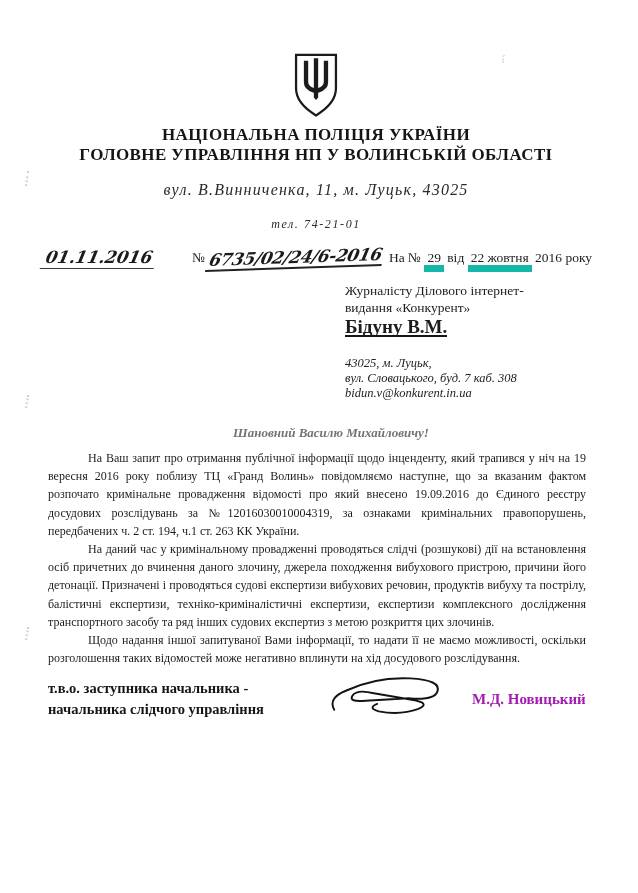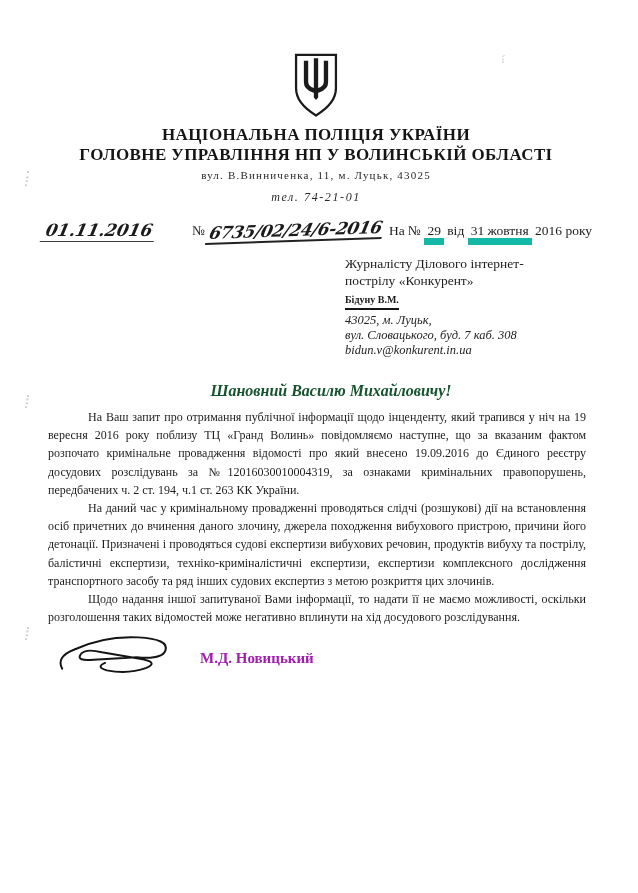--- a/index.html
+++ b/index.html
@@ -20,26 +20,26 @@
   .smudge.s3{left:26px;top:628px;height:13px;}
   .smudge.s4{left:502px;top:56px;height:8px;opacity:.35;}
 
   .emblem{display:block;margin:0 auto 5px auto;}
 
   .org-line{
     text-align:center;font-weight:bold;font-size:17px;line-height:20px;
     letter-spacing:.4px;margin:0;color:#151515;
   }
   .hq-address{
-    text-align:center;font-size:11px;letter-spacing:1.2px;
-    margin-top:4px;color:#2a2a2a;
+    text-align:center;font-style:italic;font-size:16px;letter-spacing:1.2px;
+    margin-top:16px;color:#2a2a2a;
   }
   .phone-line{
     text-align:center;font-style:italic;font-size:12px;letter-spacing:1.6px;
-    margin-top:9px;color:#2a2a2a;
+    margin-top:18px;color:#2a2a2a;
   }
 
   .refline{
     display:flex;align-items:flex-end;
     margin:7px 40px 0 42px;height:30px;white-space:nowrap;
   }
   .hw{font-family:"DejaVu Serif",serif;font-style:italic;display:inline-block;color:#1b1b1b;}
   .hw-date{
     font-size:17px;font-weight:600;transform:skewX(-12deg);
     width:150px;text-align:center;
@@ -48,28 +48,28 @@
   .num-label{font-size:13.5px;margin-left:36px;padding-bottom:3px;}
   .hw-num{
     font-size:17px;font-weight:bold;transform:skewX(-14deg) rotate(-2deg);
     border-bottom:2px solid #222;margin-left:3px;padding:0 2px 0 2px;letter-spacing:-.5px;
   }
   .reply{font-size:13.5px;padding-bottom:3px;margin-left:6px;}
   .reply .uline{border-bottom:7px solid #14b8a6;padding:0 3px;}
 
   .recipient{margin:13px 0 0 345px;font-size:13.5px;line-height:17px;}
   .recipient-name{
-    display:inline-block;font-weight:bold;font-size:10px;
-    border-bottom:2px solid #151515;margin:2px 0 3px 0;padding-bottom:0px;
+    display:inline-block;font-weight:bold;font-size:19px;
+    border-bottom:2px solid #151515;margin:2px 0 19px 0;padding-bottom:0px;
   }
   .recipient-small{font-size:12.5px;line-height:15px;color:#222;font-style:italic;}
 
   .salutation{
-    text-align:center;font-weight:bold;font-style:italic;font-size:16px;
-    margin:24px 30px 0 60px;color:#14532d;
+    text-align:center;font-weight:bold;font-style:italic;font-size:13px;
+    margin:24px 30px 0 60px;color:#737373;
   }
 
   .body-text{margin:8px 46px 0 48px;font-size:12px;line-height:18.2px;text-align:justify;}
   .body-text p{margin:0;text-indent:40px;}
 
   .closing{margin:14px 0 0 88px;font-size:14px;}
   .sig-row{display:flex;align-items:center;margin:3px 30px 0 48px;}
   .sig-titles{font-weight:bold;font-size:14.5px;line-height:21px;width:272px;color:#151515;}
   .signature-svg{margin-left:6px;flex:0 0 auto;}
   .sig-name{font-weight:bold;font-size:15px;margin-left:14px;white-space:nowrap;color:#a21caf;}
@@ -96,43 +96,47 @@
   <div class="phone-line">тел. 74-21-01</div>
 
   <div class="refline">
     <span class="hw hw-date">01.11.2016</span>
     <span class="num-label">№</span>
     <span class="hw hw-num">6735/02/24/6-2016</span>
     <span class="reply">
       <span>На №</span>
       <span class="uline">29</span>
       <span>від</span>
-      <span class="uline">31 жовтня</span>
+      <span class="uline">22 жовтня</span>
       <span>2016 року</span>
     </span>
   </div>
 
   <div class="recipient">
     <div>Журналісту Ділового інтернет-</div>
-    <div>пострілу «Конкурент»</div>
+    <div>видання «Конкурент»</div>
     <div><span class="recipient-name">Бідуну В.М.</span></div>
     <div class="recipient-small">43025, м. Луцьк,</div>
     <div class="recipient-small">вул. Словацького, буд. 7 каб. 308</div>
     <div class="recipient-small">bidun.v@konkurent.in.ua</div>
   </div>
 
   <div class="salutation">Шановний Василю Михайловичу!</div>
 
   <div class="body-text">
     <p>На Ваш запит про отримання публічної інформації щодо інценденту, який трапився у ніч на 19 вересня 2016 року поблизу ТЦ «Гранд Волинь» повідомляємо наступне, що за вказаним фактом розпочато кримінальне провадження відомості про який внесено 19.09.2016 до Єдиного реєстру досудових розслідувань за №12016030010004319, за ознаками кримінальних правопорушень, передбачених ч. 2 ст. 194, ч.1 ст. 263 КК України.</p>
     <p>На даний час у кримінальному провадженні проводяться слідчі (розшукові) дії на встановлення осіб причетних до вчинення даного злочину, джерела походження вибухового пристрою, причини його детонації. Призначені і проводяться судові експертизи вибухових речовин, продуктів вибуху та пострілу, балістичні експертизи, техніко-криміналістичні експертизи, експертизи комплексного дослідження транспортного засобу та ряд інших судових експертиз з метою розкриття цих злочинів.</p>
     <p>Щодо надання іншої запитуваної Вами інформації, то надати її не маємо можливості, оскільки розголошення таких відомостей може негативно вплинути на хід досудового розслідування.</p>
   </div>
 
   <div class="sig-row">
+    <div class="sig-titles">
+      <div>т.в.о. заступника начальника  -</div>
+      <div>начальника слідчого управління</div>
+    </div>
     <svg class="signature-svg" width="132" height="58" viewBox="0 0 160 70" aria-hidden="true">
       <path d="M10 48 Q2 34 24 25 Q60 8 102 10 Q140 12 135 26 Q131 37 100 34 L48 37 Q27 39 32 31 Q37 23 58 28 L104 36 Q128 40 112 47 Q90 55 64 50 Q50 46 62 41" fill="none" stroke="#141414" stroke-width="2.4" stroke-linecap="round" stroke-linejoin="round"></path>
     </svg>
     <div class="sig-name">М.Д. Новицький</div>
   </div>
 
 
 </div>
 
 </body></html>

